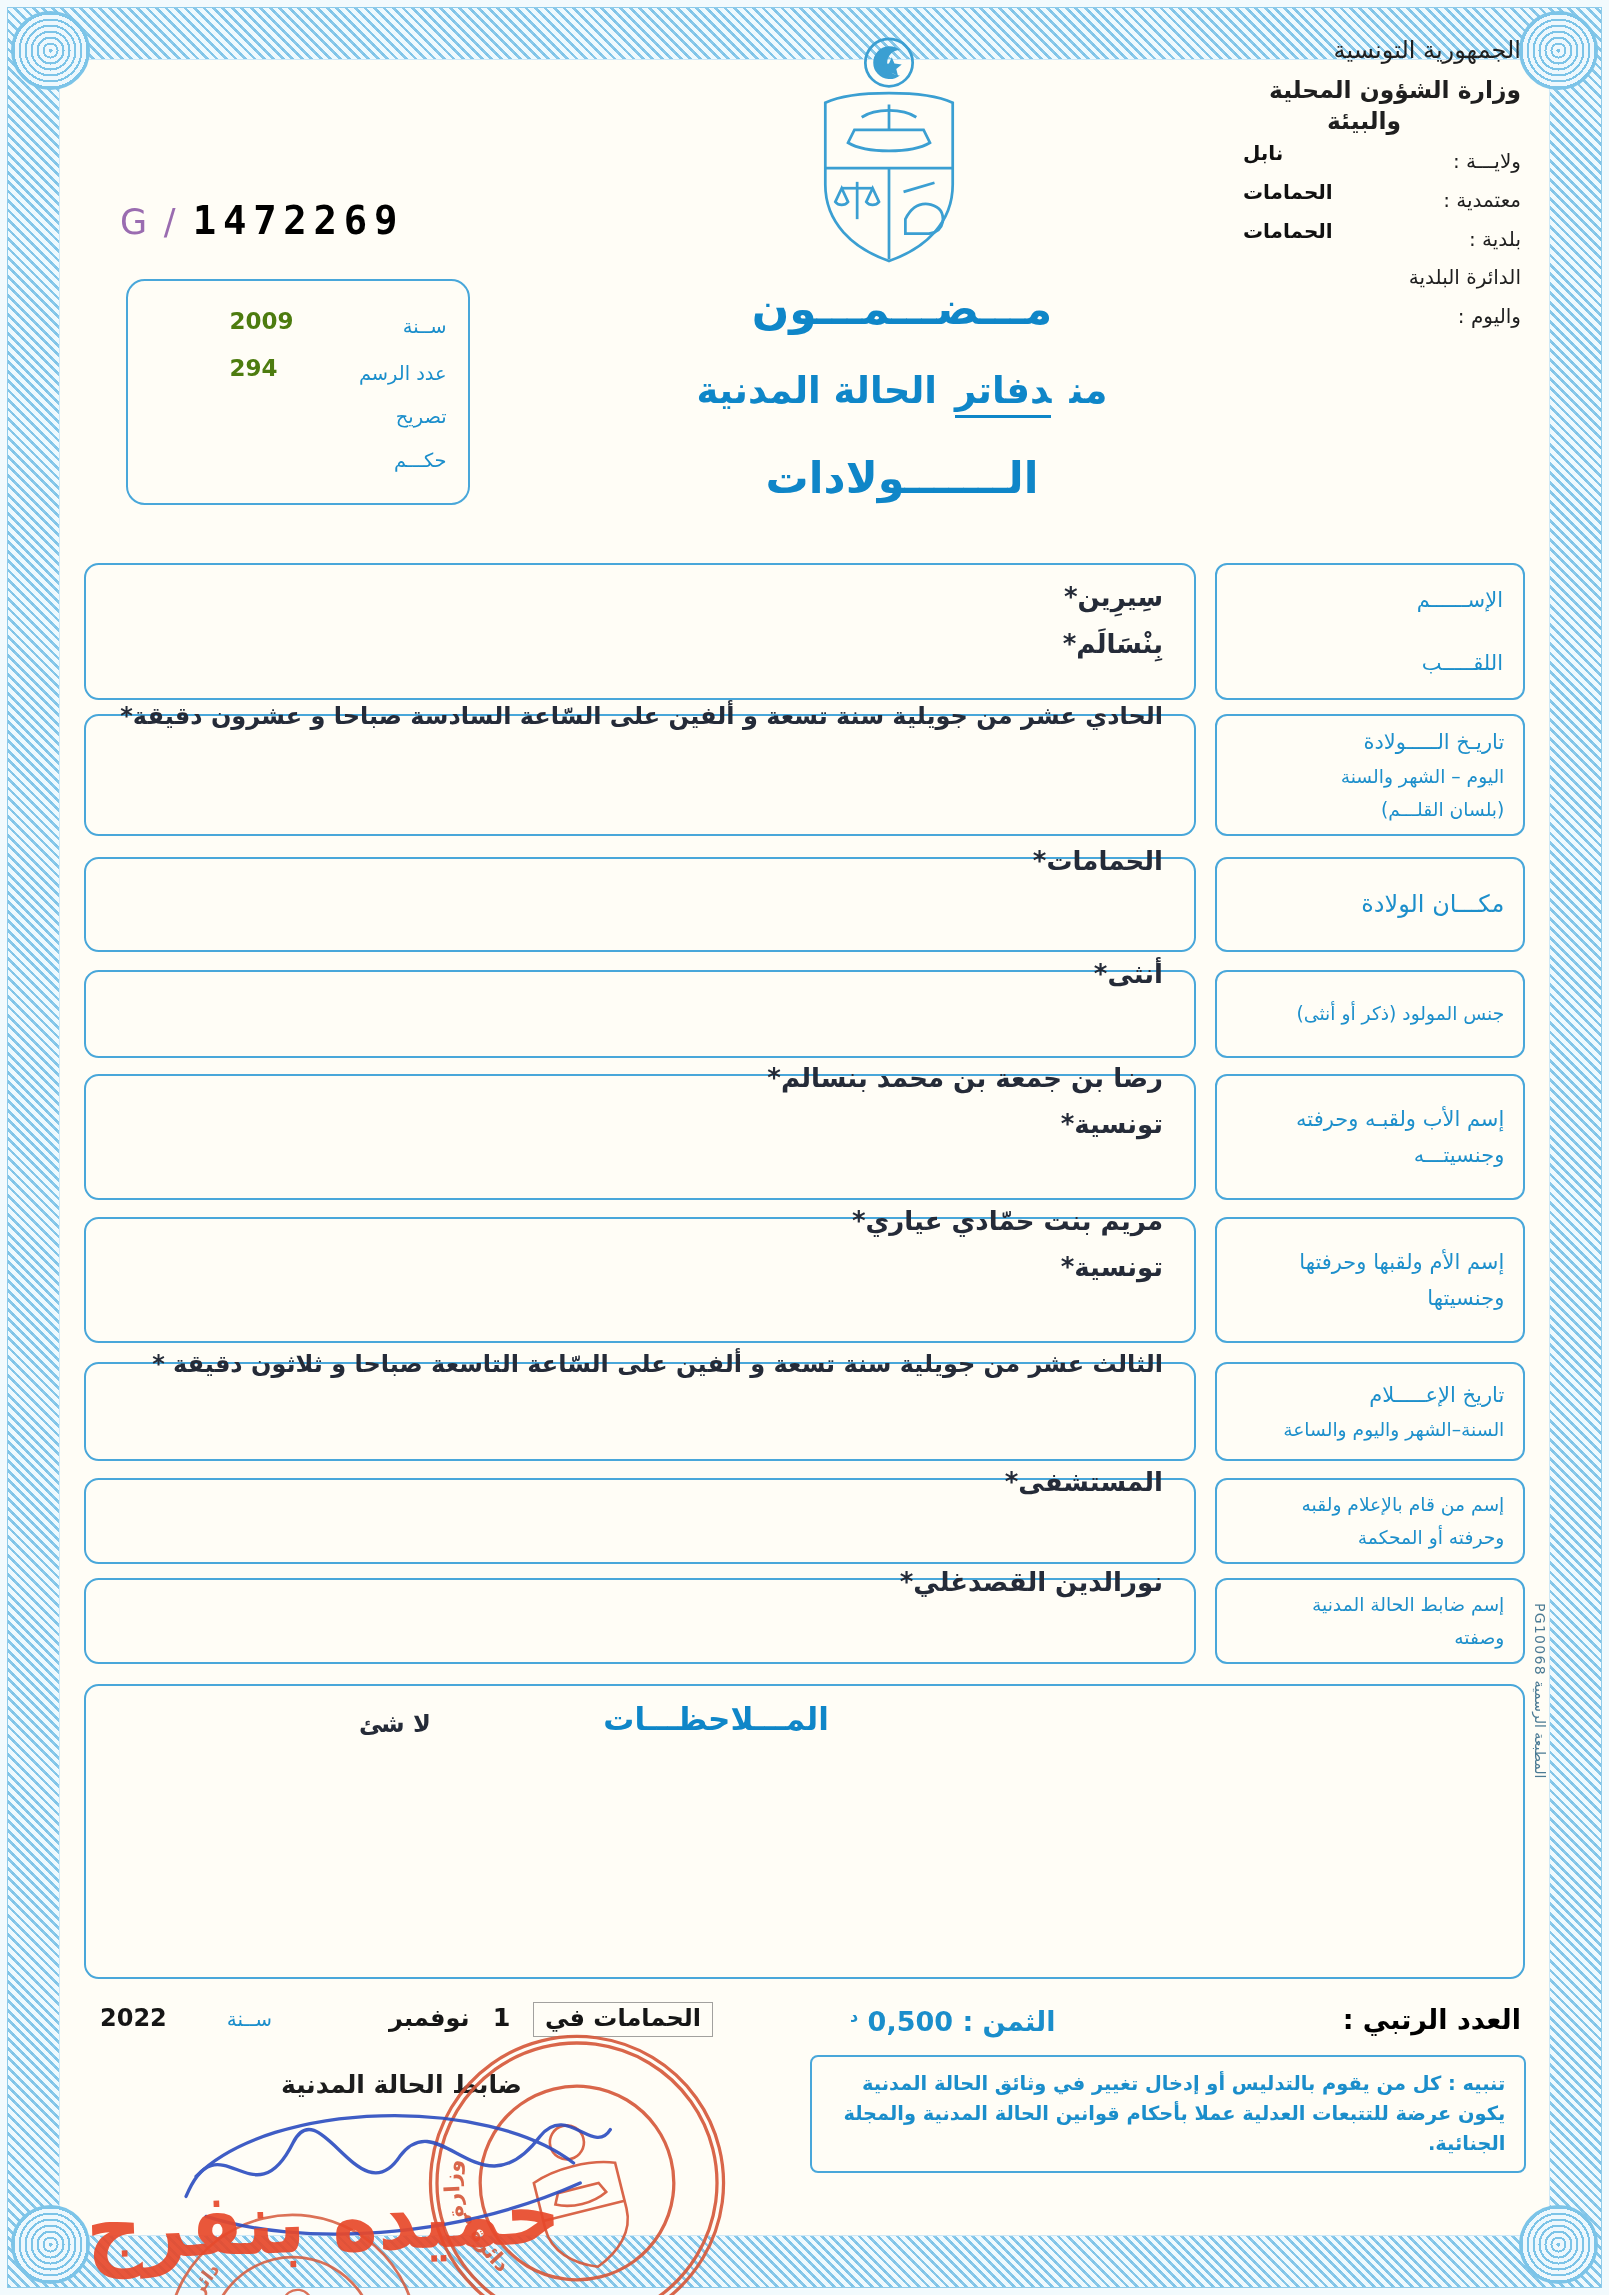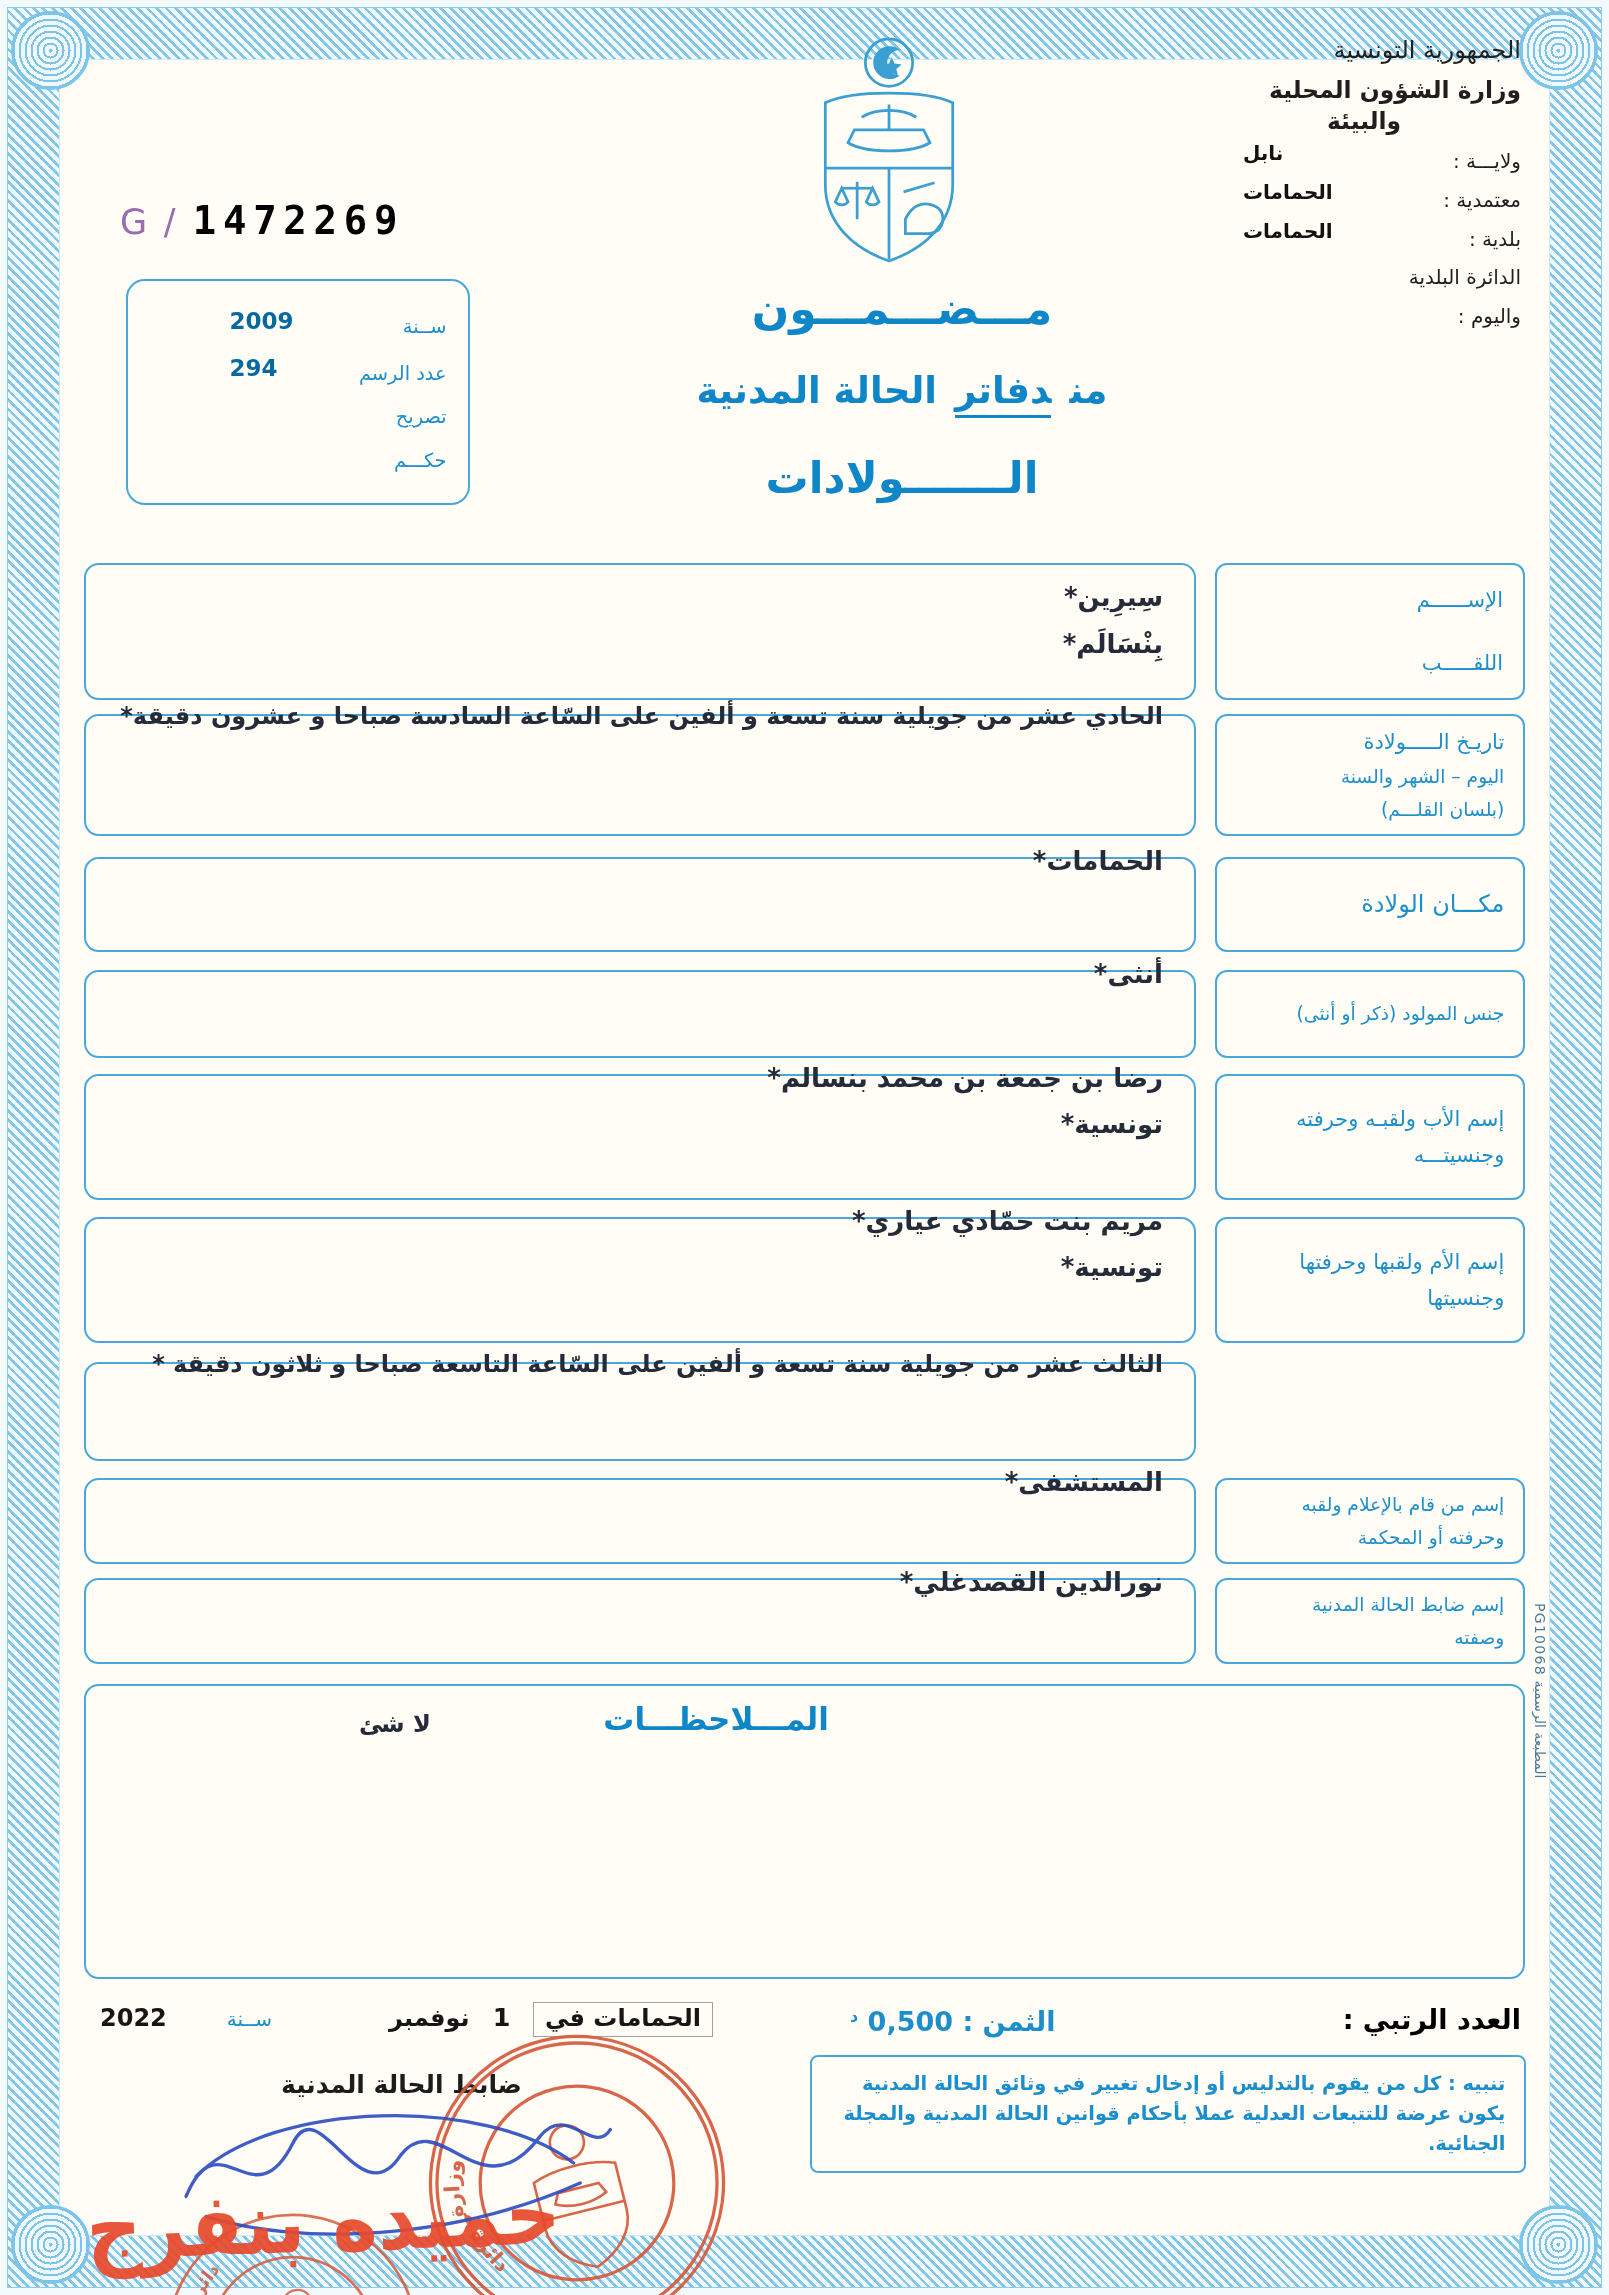--- a/index.html
+++ b/index.html
@@ -38,21 +38,21 @@
   .serial { position:absolute; top:198px; left:120px; direction:ltr; display:flex; align-items:baseline; gap:14.7px; z-index:3; }
   .serial-prefix { font-size:35px; color:#9a6cb0; letter-spacing:2.7px; }
   .serial-number { font-family:"DejaVu Sans Mono", monospace; font-size:39px; font-weight:bold; color:#000000; letter-spacing:6.7px; }
 
   
   .record-box { position:absolute; top:279px; left:126px; width:344px; height:226px;
     border:2px solid #49a7da; border-radius:18.7px; display:flex; flex-direction:column;
     justify-content:space-evenly; padding:10.7px 21.4px; z-index:3; }
   .rb-row { display:flex; justify-content:space-between; align-items:baseline; padding-left:80px; }
   .rb-lbl { font-size:19.4px; color:#1b8ecb; letter-spacing:0.7px; }
-  .rb-val { font-size:23px; font-weight:bold; color:#0369a1; transform:translateY(-4px); }
+  .rb-val { font-size:23px; font-weight:bold; color:#4d7c0f; transform:translateY(-4px); }
 
   
   .title-block { position:absolute; top:283px; left:635px; width:534px; text-align:center; color:#0f86c8; z-index:3; }
   .title-1 { font-size:44px; font-weight:bold; letter-spacing:1.3px; }
   .title-2 { font-size:37px; font-weight:bold; margin-top:35px; }
   .title-2 span { margin:0 9px; }
   .title-2 .u { border-bottom:3.3px solid #0f86c8; padding-bottom:3.3px; }
   .title-3 { font-size:43px; font-weight:bold; margin-top:41px; letter-spacing:1.3px; }
 
   
@@ -265,20 +265,24 @@
       <div class="lbl">وجنسيتها</div>
     </div>
   </section>
 
   <section class="row" style="top:1362px;height:99px">
     <div class="fill-box">
       <div class="vals v-straddle">
         <div class="val long">الثالث عشر من جويلية سنة تسعة و ألفين  على السّاعة التاسعة صباحا و ثلاثون دقيقة *</div>
       </div>
     </div>
+    <div class="label-box">
+      <div class="lbl">تاريخ الإعـــــلام</div>
+      <div class="lbl small">السنة–الشهر واليوم والساعة</div>
+    </div>
   </section>
 
   <section class="row" style="top:1478px;height:86px">
     <div class="fill-box">
       <div class="vals v-straddle">
         <div class="val">المستشفى*</div>
       </div>
     </div>
     <div class="label-box">
       <div class="lbl small">إسم من قام بالإعلام ولقبه</div>

